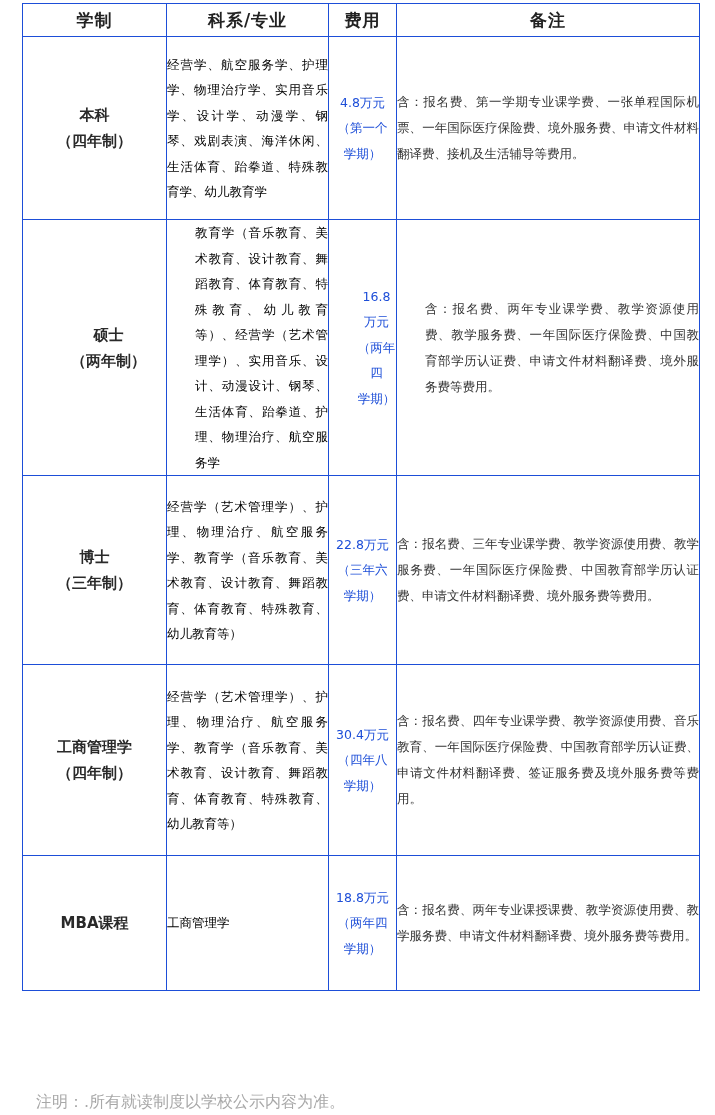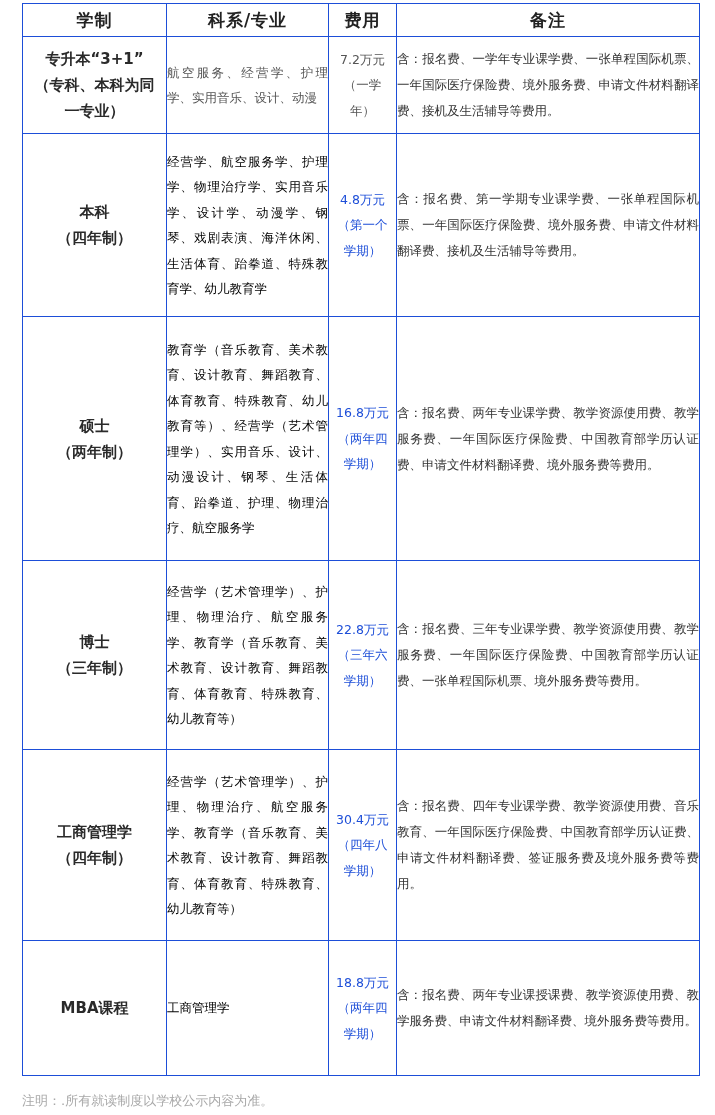--- a/index.html
+++ b/index.html
@@ -71,30 +71,30 @@
     td.notes {
       font-size: 12.5px;
       line-height: 26px;
       padding: 0 6px 0 7px;
       color: #333;
       text-align: justify;
       word-break: break-all;
     }
     tr.r1 td { height: 96px; }
     tr.r2 td { height: 182px; }
-    tr.r3 td { height: 243px; }
+    tr.r3 td { height: 243px; padding-left: 28px; }
     tr.r4 td { height: 188px; }
     tr.r5 td { height: 190px; }
     tr.r6 td { height: 134px; }
 
     .footnote {
       position: absolute;
-      left: 22px;
+      left: 36px;
       top: 1092px;
-      font-size: 13px;
+      font-size: 16px;
       color: #a8a8a8;
     }
   </style>
 </head>
 <body>
 
 <table class="fees">
   <colgroup>
     <col class="c1">
       <col class="c2">
@@ -104,34 +104,20 @@
   <thead>
     <tr>
       <th class="hdr">学制</th>
       <th class="hdr">科系/专业</th>
       <th class="hdr">费用</th>
       <th class="hdr">备注</th>
     </tr>
   </thead>
   <tbody>
 
-    <tr class="r1">
-      <td class="prog">
-        <span class="line">专升本“3+1”</span>
-        <span class="line">（专科、本科为同</span>
-        <span class="line">一专业）</span>
-      </td>
-      <td class="majors light">航空服务、经营学、护理学、实用音乐、设计、动漫</td>
-      <td class="fee light">
-        <span class="line">7.2万元</span>
-        <span class="line">（一学</span>
-        <span class="line">年）</span>
-      </td>
-      <td class="notes">含：报名费、一学年专业课学费、一张单程国际机票、一年国际医疗保险费、境外服务费、申请文件材料翻译费、接机及生活辅导等费用。</td>
-    </tr>
 
     <tr class="r2">
       <td class="prog">
         <span class="line">本科</span>
         <span class="line">（四年制）</span>
       </td>
       <td class="majors">经营学、航空服务学、护理学、物理治疗学、实用音乐学、设计学、动漫学、钢琴、戏剧表演、海洋休闲、生活体育、跆拳道、特殊教育学、幼儿教育学</td>
       <td class="fee">
         <span class="line">4.8万元</span>
         <span class="line">（第一个</span>
@@ -158,21 +144,21 @@
       <td class="prog">
         <span class="line">博士</span>
         <span class="line">（三年制）</span>
       </td>
       <td class="majors">经营学（艺术管理学）、护理、物理治疗、航空服务学、教育学（音乐教育、美术教育、设计教育、舞蹈教育、体育教育、特殊教育、幼儿教育等）</td>
       <td class="fee">
         <span class="line">22.8万元</span>
         <span class="line">（三年六</span>
         <span class="line">学期）</span>
       </td>
-      <td class="notes">含：报名费、三年专业课学费、教学资源使用费、教学服务费、一年国际医疗保险费、中国教育部学历认证费、一张单程国际机票、境外服务费等费用。</td>
+      <td class="notes">含：报名费、三年专业课学费、教学资源使用费、教学服务费、一年国际医疗保险费、中国教育部学历认证费、申请文件材料翻译费、境外服务费等费用。</td>
     </tr>
 
     <tr class="r5">
       <td class="prog">
         <span class="line">工商管理学</span>
         <span class="line">（四年制）</span>
       </td>
       <td class="majors">经营学（艺术管理学）、护理、物理治疗、航空服务学、教育学（音乐教育、美术教育、设计教育、舞蹈教育、体育教育、特殊教育、幼儿教育等）</td>
       <td class="fee">
         <span class="line">30.4万元</span>

